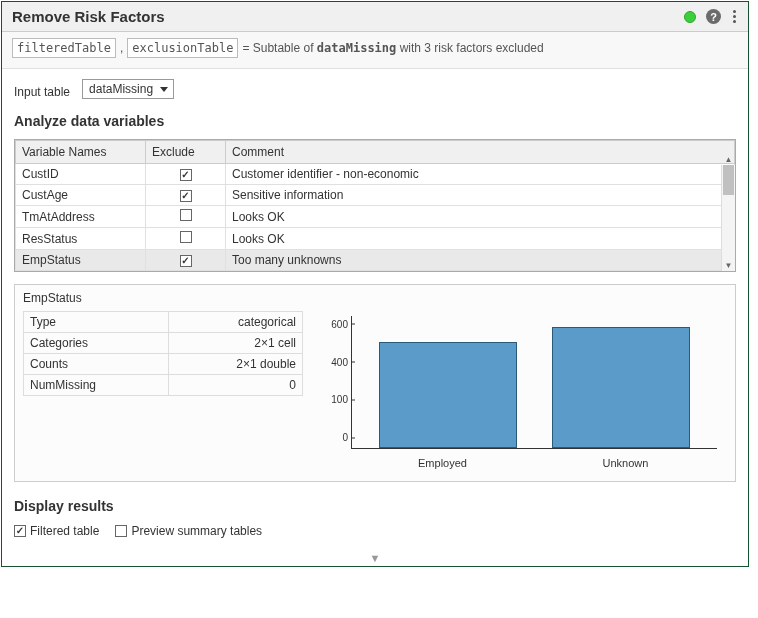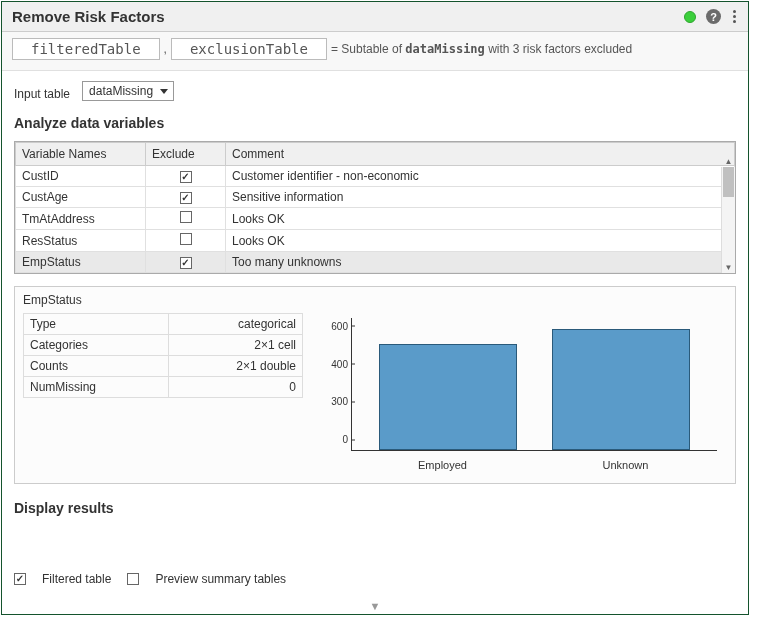--- a/index.html
+++ b/index.html
@@ -73,23 +73,23 @@
       color: #555;
       display: flex;
       align-items: center;
       gap: 4px;
       border-bottom: 1px solid #e0e0e0;
       background: #f8f8f8;
     }
     .var-box {
       border: 1px solid #bbb;
       background: #fff;
-      padding: 2px 18px;
+      padding: 2px 4px;
       font-family: Menlo, Consolas, monospace;
-      font-size: 14px;
+      font-size: 12px;
     }
     .mono { font-family: Menlo, Consolas, monospace; font-weight: bold; }
     .content { padding: 10px 12px; }
     .section-title {
       font-size: 14px;
       font-weight: bold;
       margin: 6px 0 10px 0;
       color: #333;
     }
     .input-row {
@@ -250,23 +250,22 @@
     .xlabel-row span { width: 40%; text-align: center; }
     .checkbox-row {
       display: flex;
       align-items: center;
       gap: 16px;
       margin-top: 8px;
     }
     .checkbox-item {
       display: inline-flex;
       align-items: center;
-      gap: 16px;
+      gap: 4px;
       cursor: pointer;
-      margin-top: 46px;
     }
     .checkbox {
       width: 12px;
       height: 12px;
       border: 1px solid #666;
       background: #fff;
       display: inline-flex;
       align-items: center;
       justify-content: center;
       font-size: 10px;
@@ -389,21 +388,21 @@
               </tr>
             </tbody>
         </table>
         <div class="chart-area">
           <div class="chart-plot" id="chart-plot">
             <div class="bars" id="chart-bars">
                 <div class="bar" style="height: 80%;"></div>
                 <div class="bar" style="height: 91.4286%;"></div>
               </div>
           <div class="ytick" style="bottom: 0%;">0</div>
-              <div class="ytick" style="bottom: 28.5714%;">300</div>
+              <div class="ytick" style="bottom: 28.5714%;">100</div>
               <div class="ytick" style="bottom: 57.1429%;">400</div>
               <div class="ytick" style="bottom: 85.7143%;">600</div>
             </div>
           <div class="xlabel-row" id="chart-xlabels">
               <span>Employed</span>
               <span>Unknown</span>
             </div>
         </div>
       </div>
     </div>

